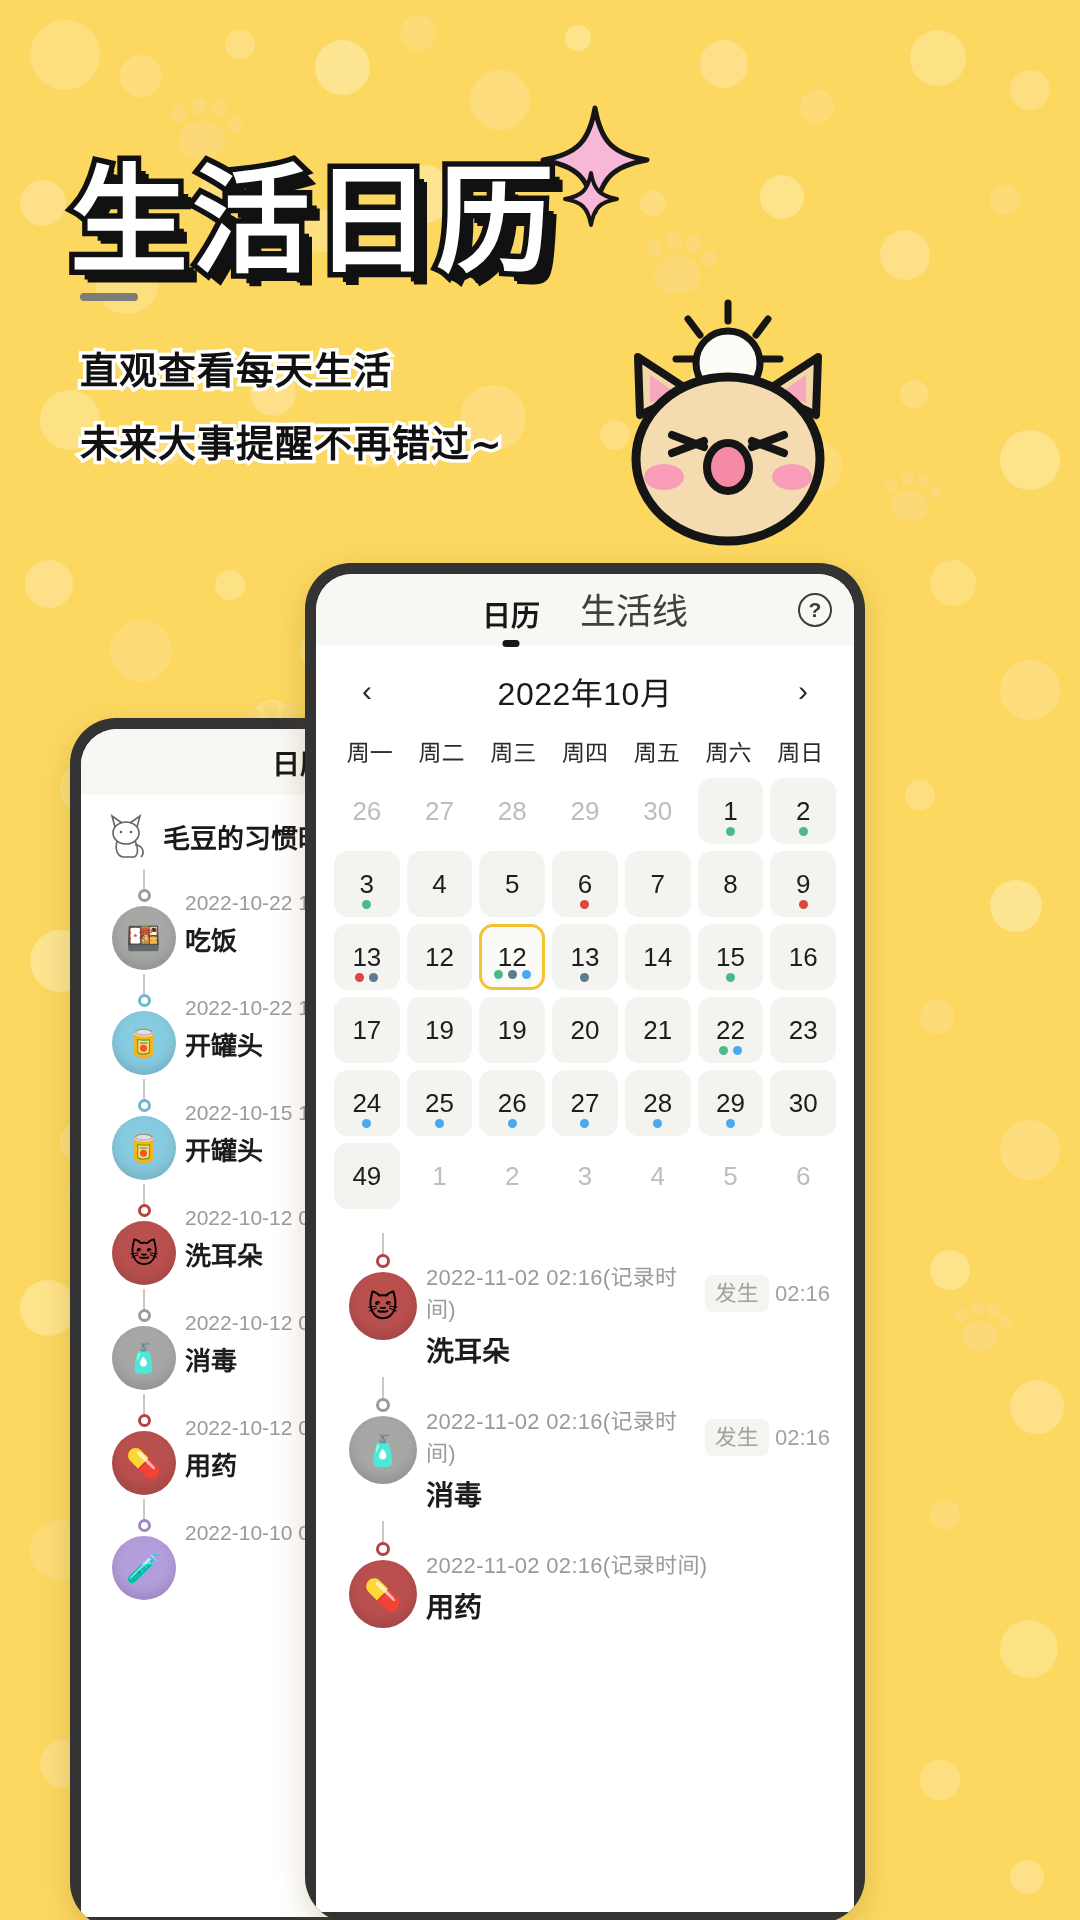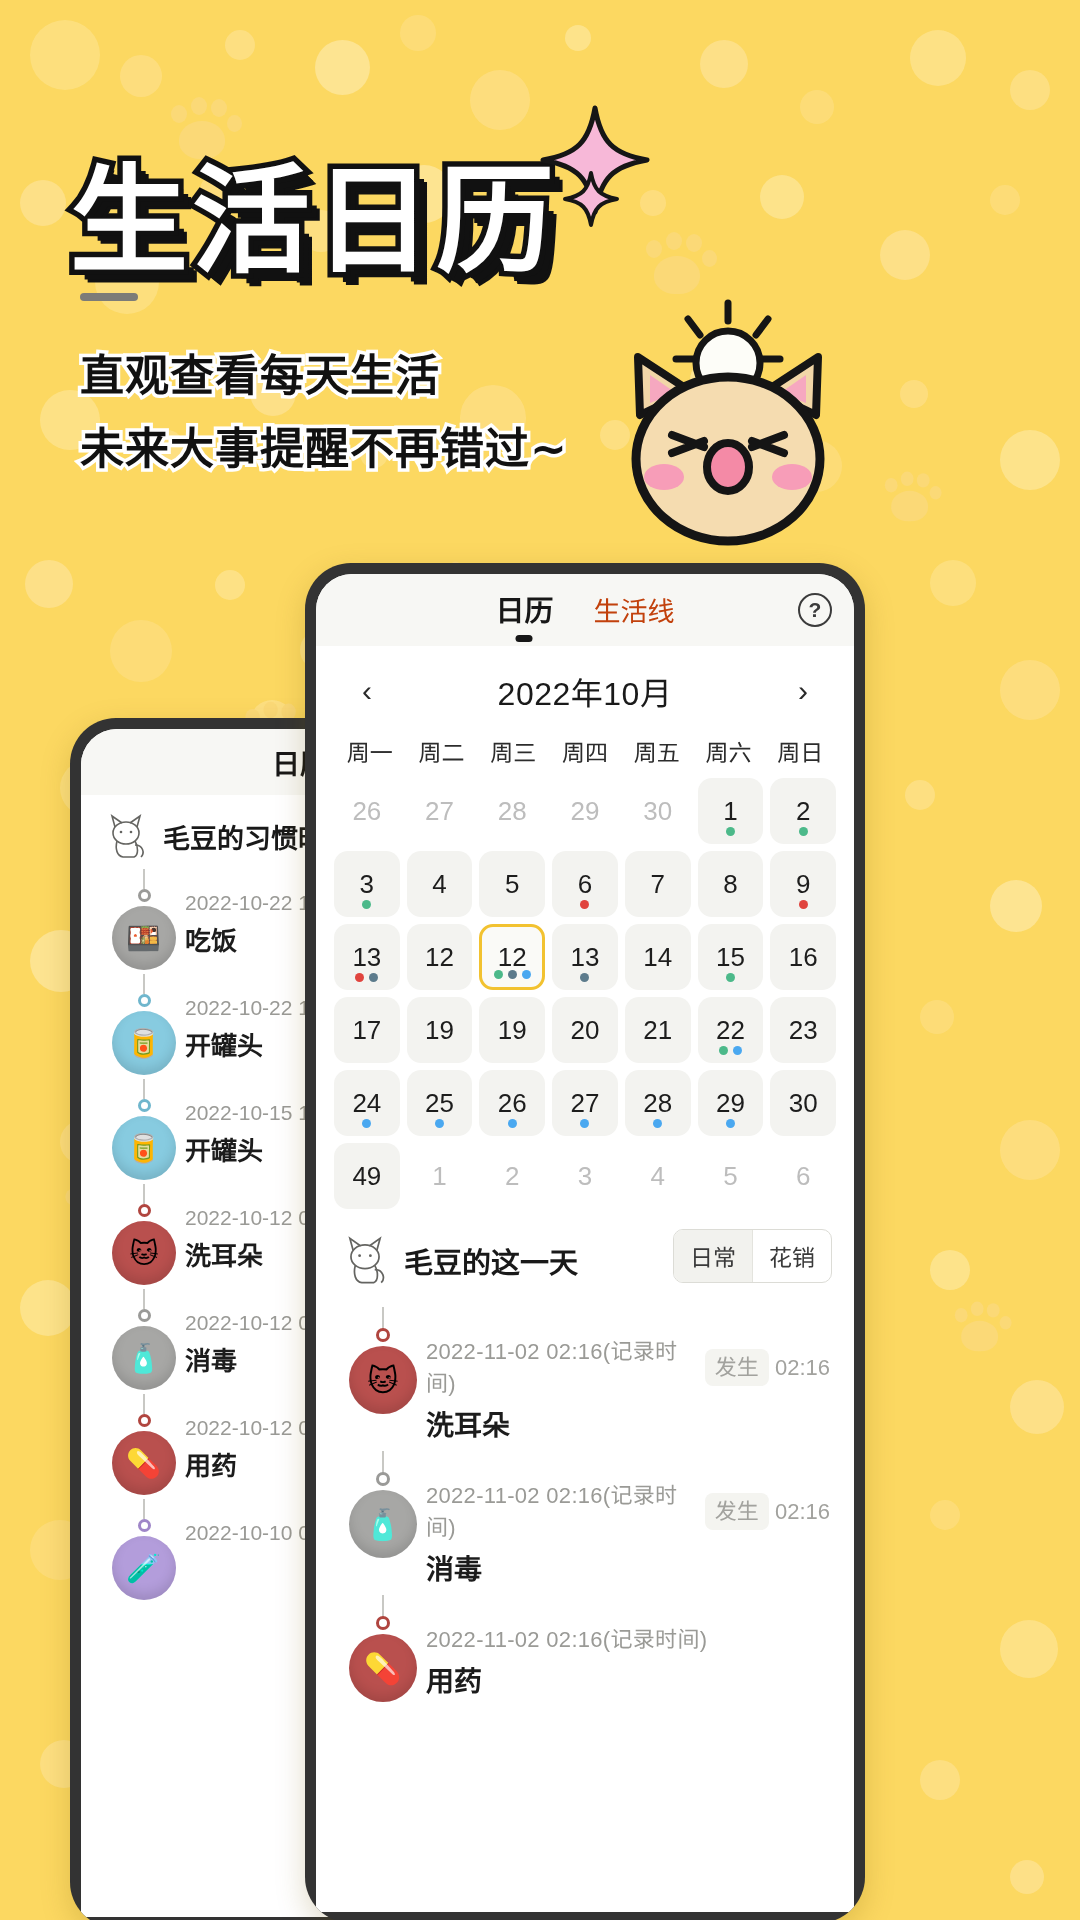--- a/index.html
+++ b/index.html
@@ -33,21 +33,21 @@
     white-space:nowrap;
     font-family:"DejaVu Sans","Liberation Sans",sans-serif;
   }
   #sparkle-big{ position:absolute; left:535px; top:100px; }
   #sparkle-small{ position:absolute; left:560px; top:168px; }
 
   #rule{ position:absolute; left:80px; top:293px; width:58px; height:8px; background:#7c7c78; border-radius:4px; }
 
   .sub{
     position:absolute; left:80px;
-    font-size:44px; font-weight:700; color:#111;
+    font-size:38px; font-weight:700; color:#111;
     -webkit-text-stroke:7px #ffffff;
     paint-order:stroke fill;
     white-space:nowrap;
     letter-spacing:1px;
     font-family:"DejaVu Sans","Liberation Sans",sans-serif;
   }
   #sub-1{ top:340px; }
   #sub-2{ top:413px; }
 
   
@@ -78,21 +78,21 @@
   #phone-front{ left:305px; top:563px; width:560px; height:1360px; z-index:6; }
 
   
   .topbar{
     background:#f7f7f4;
     height:72px;
     display:flex; align-items:center; justify-content:center;
     position:relative;
   }
   .tabs{ display:flex; gap:40px; align-items:flex-end; }
-  .tab{ font-size:27px; color:#c2410c; position:relative; padding-bottom:4px; }
+  .tab{ font-size:36px; color:#404040; position:relative; padding-bottom:4px; }
   .tab.active{ color:#171717; font-weight:700; font-size:29px; }
   .tab.active::after{
     content:""; position:absolute; left:50%; transform:translateX(-50%);
     bottom:-9px; width:17px; height:7px; background:#171717; border-radius:4px;
   }
   .help-btn{
     position:absolute; right:22px; top:50%; transform:translateY(-50%);
     width:34px; height:34px; border:2.4px solid #3b3b3b; border-radius:50%;
     display:flex; align-items:center; justify-content:center;
     font-size:21px; color:#3b3b3b; font-weight:600;
@@ -635,35 +635,20 @@
           <span class="num">4</span>
         </div>
         <div class="day muted">
           <span class="num">5</span>
         </div>
         <div class="day muted">
           <span class="num">6</span>
         </div>
       </div>
 
-    <div class="detail-head">
-      <svg class="catline" width="50" height="54" viewBox="0 0 46 50">
-        <path d="M12 16 L9 5 L19 12 M34 16 L37 5 L27 12" fill="none" stroke="#4a4a46" stroke-width="1.6"></path>
-        <ellipse cx="23" cy="22" rx="13" ry="11" fill="none" stroke="#4a4a46" stroke-width="1.6"></ellipse>
-        <path d="M14 30 C12 38 14 45 20 46 L31 46 C36 44 35 35 32 30" fill="none" stroke="#4a4a46" stroke-width="1.6"></path>
-        <path d="M32 34 C40 34 42 42 38 46" fill="none" stroke="#4a4a46" stroke-width="1.6"></path>
-        <circle cx="18" cy="21" r="1.3" fill="#4a4a46"></circle>
-        <circle cx="28" cy="21" r="1.3" fill="#4a4a46"></circle>
-      </svg>
-      <span class="detail-title">毛豆的这一天</span>
-      <div class="seg">
-        <span class="seg-item active">日常</span>
-        <span class="seg-item">花销</span>
-      </div>
-    </div>
 
     <div class="timeline" id="main-timeline">
         <div class="tl-row">
           <div class="tl-badge-wrap">
             <div class="tl-stem"></div>
             <div class="tl-ring" style="border-color:#b0453f"></div>
             <div class="tl-badge" style="background:#b9504e">🐱</div>
           </div>
           <div class="tl-text">
             <div class="tl-time">2022-11-02 02:16(记录时间)</div>

